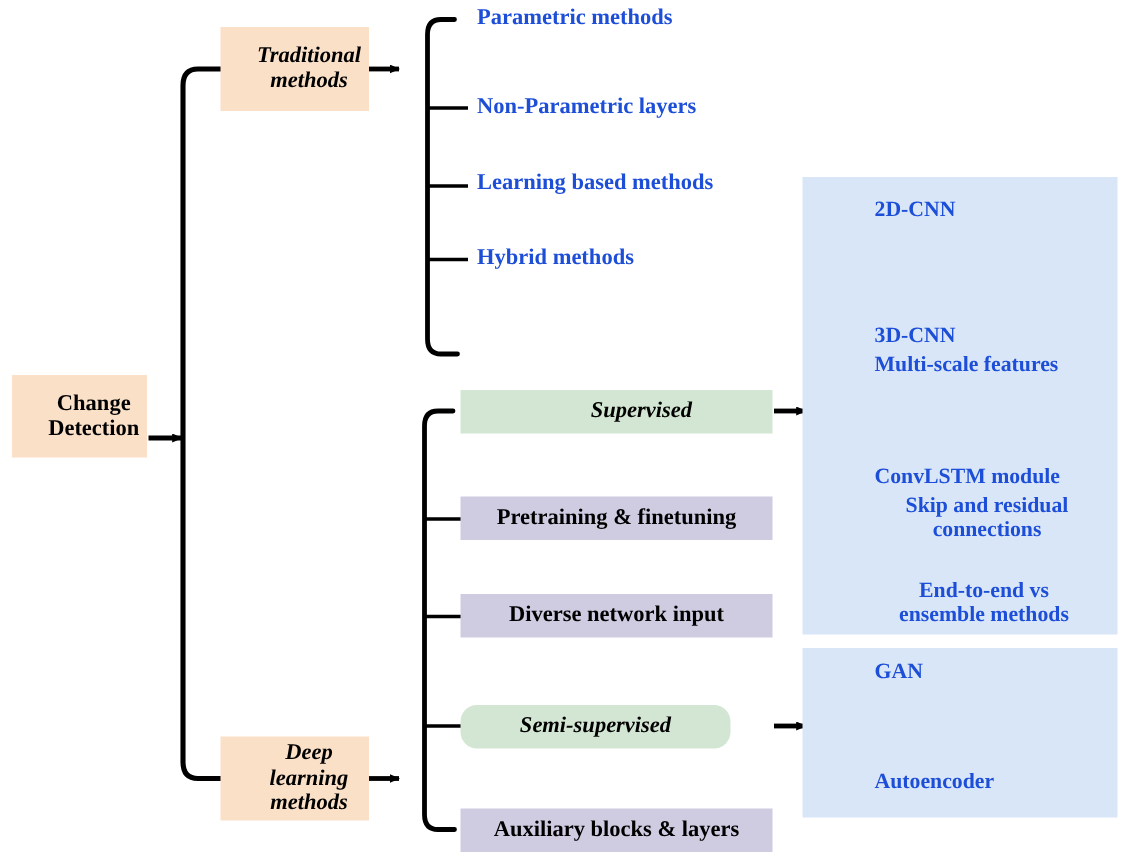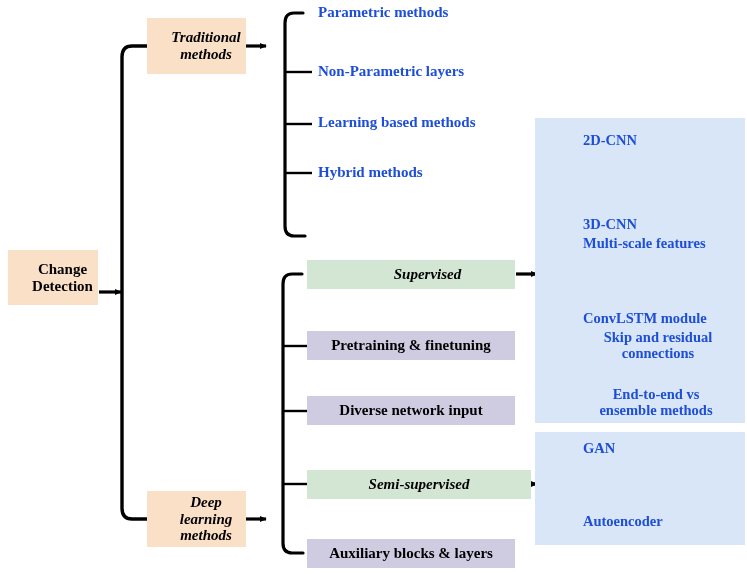--- a/index.html
+++ b/index.html
@@ -122,21 +122,21 @@
   </div>
 
   <div class="box purple" style="left:307px;top:331px;width:208px;height:29px;font-size:15px;">
     <span>Pretraining &amp; finetuning</span>
   </div>
 
   <div class="box purple" style="left:307px;top:396px;width:208px;height:29px;font-size:15px;">
     <span>Diverse network input</span>
   </div>
 
-  <div class="box green" style="left:307px;top:470px;width:224px;height:29px;font-size:15px;">
+  <div class="box green" style="left:307px;top:470px;width:180px;height:29px;font-size:15px;border-radius:11px;">
     <span>Semi-supervised</span>
   </div>
 
   <div class="box purple" style="left:307px;top:539px;width:208px;height:29px;font-size:15px;">
     <span>Auxiliary blocks &amp; layers</span>
   </div>
 
   <div class="leaf" style="left:583px;top:133px;font-size:14.5px;">2D-CNN</div>
 
   <div class="leaf" style="left:583px;top:185px;font-size:14.5px;margin-top:32px;">3D-CNN</div>

